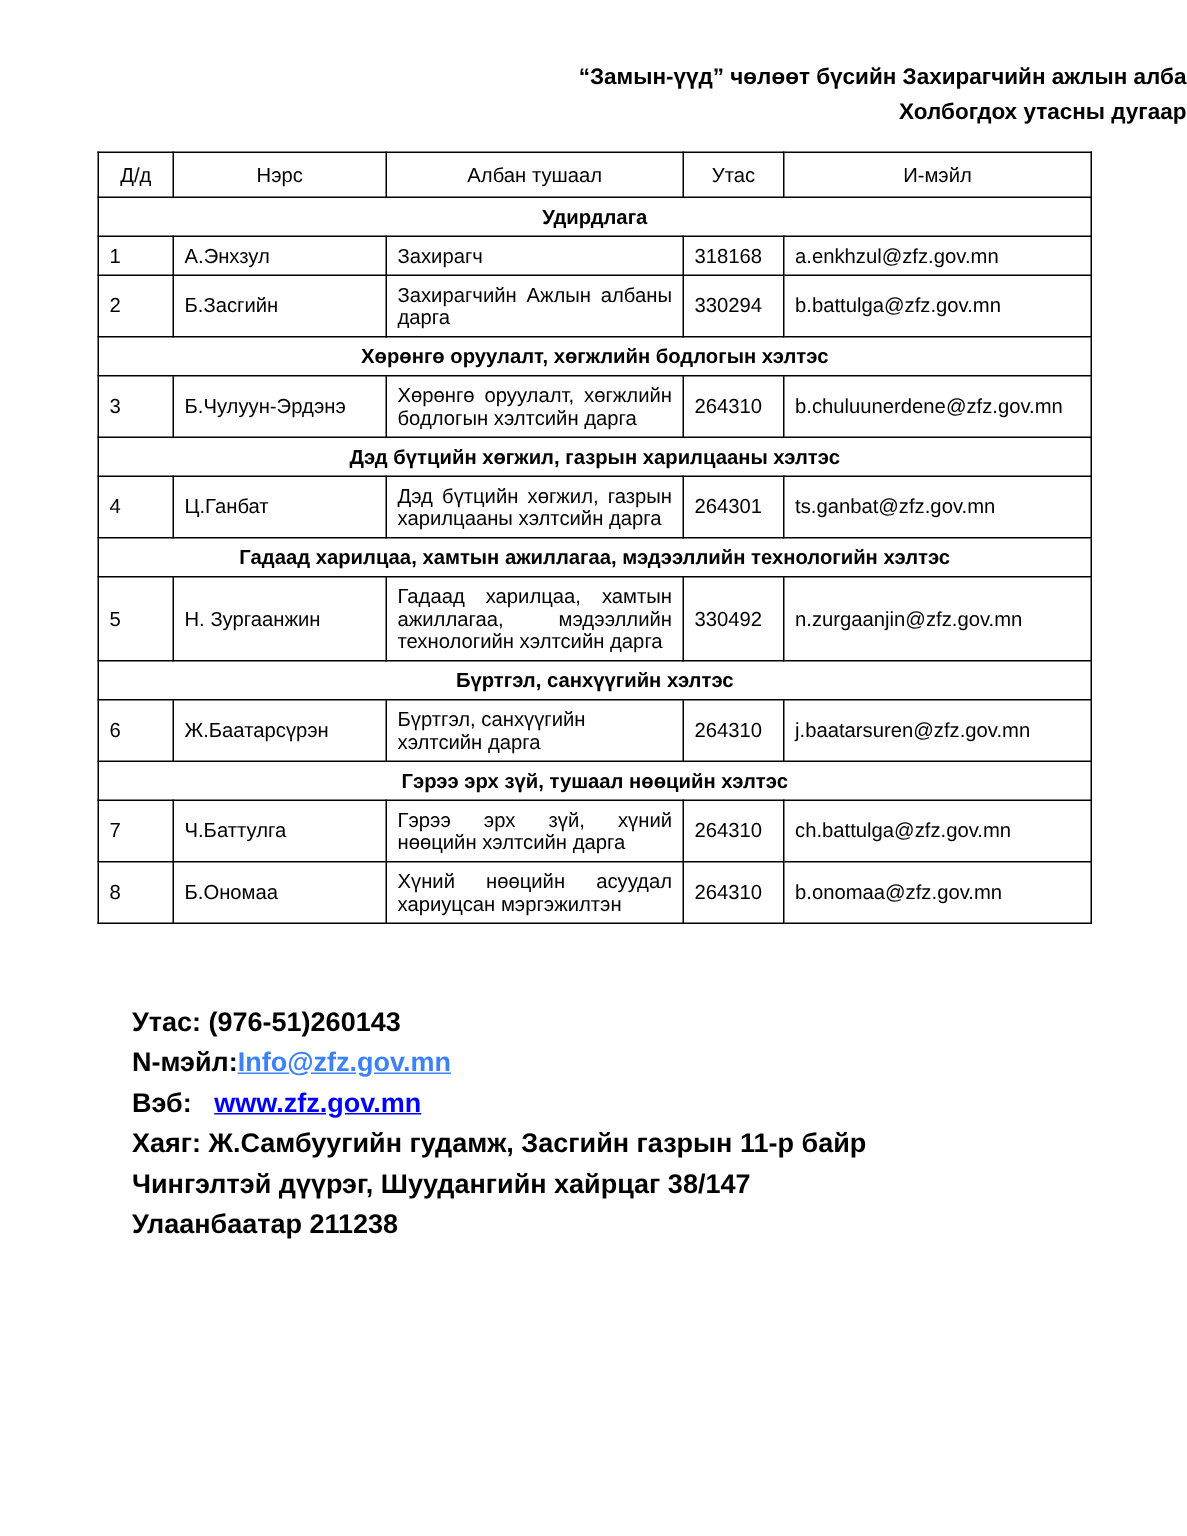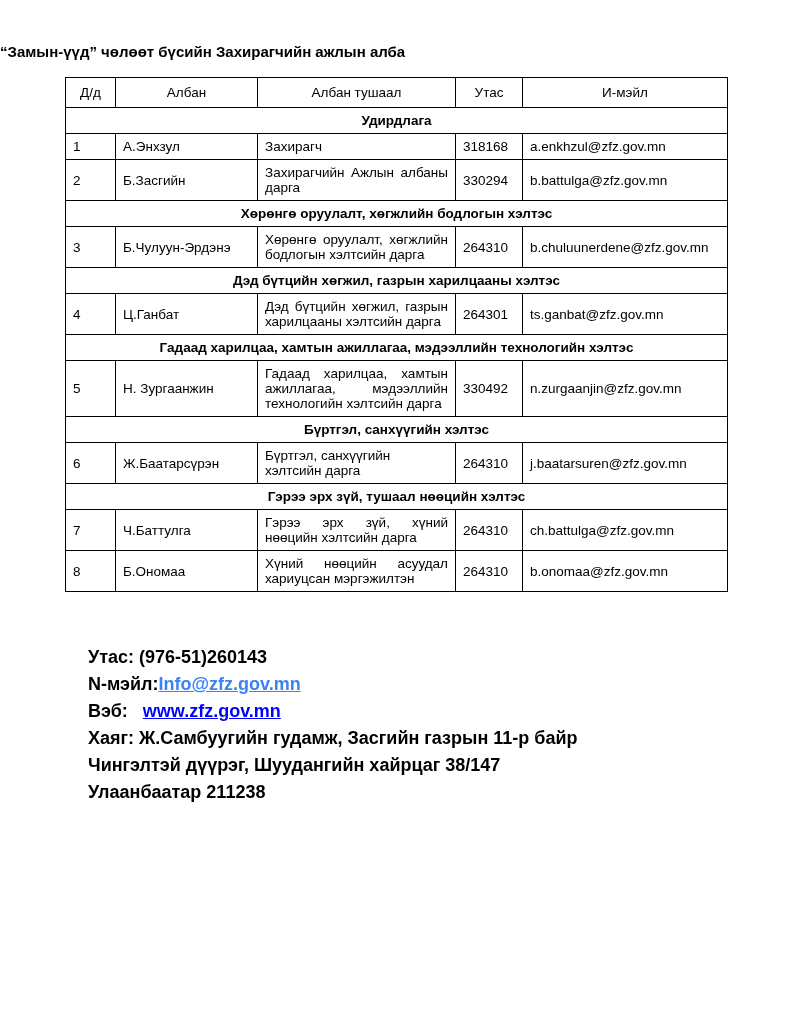--- a/index.html
+++ b/index.html
@@ -4,21 +4,21 @@
 <style>
   html,body { margin:0; padding:0; background:#ffffff; }
   body {
     width:791px; height:1024px;
     font-family:"Liberation Sans", sans-serif;
     color:#000;
     overflow:hidden;
   }
   .page { position:relative; width:791px; height:1024px; background:#fff; }
 
-  .title-block { padding-top:40px; text-align:left; font-weight:bold; font-size:15px; line-height:1.55; }
+  .title-block { padding-top:40px; text-align:right; font-weight:bold; font-size:15px; line-height:1.55;padding-left:24px; }
 
   table.contact {
     border-collapse:collapse;
     table-layout:fixed;
     width:662px;
     margin:14px 0 0 65px;
   }
   table.contact th, table.contact td {
     border:1px solid #000;
     font-size:13.5px;
@@ -48,34 +48,35 @@
   }
   .f-line { white-space:pre-wrap; }
   .f-link { font-weight:bold; text-decoration:underline; cursor:pointer; }
 </style>
 </head>
 <body>
 
 <div class="page">
   <div class="title-block">
     <div>“Замын-үүд” чөлөөт бүсийн Захирагчийн ажлын алба</div>
+    <div>Холбогдох утасны дугаар</div>
   </div>
 
   <table class="contact">
     <colgroup>
         <col style="width: 50px;">
         <col style="width: 142px;">
         <col style="width: 198px;">
         <col style="width: 67px;">
         <col style="width: 205px;">
       </colgroup>
     <thead>
         <tr>
           <th>Д/д</th>
-          <th>Албан</th>
+          <th>Нэрс</th>
           <th>Албан тушаал</th>
           <th>Утас</th>
           <th>И-мэйл</th>
         </tr>
       </thead>
     <tbody>
         <tr>
           <td class="section-cell" colspan="5">Удирдлага</td>
         </tr>
         <tr>

